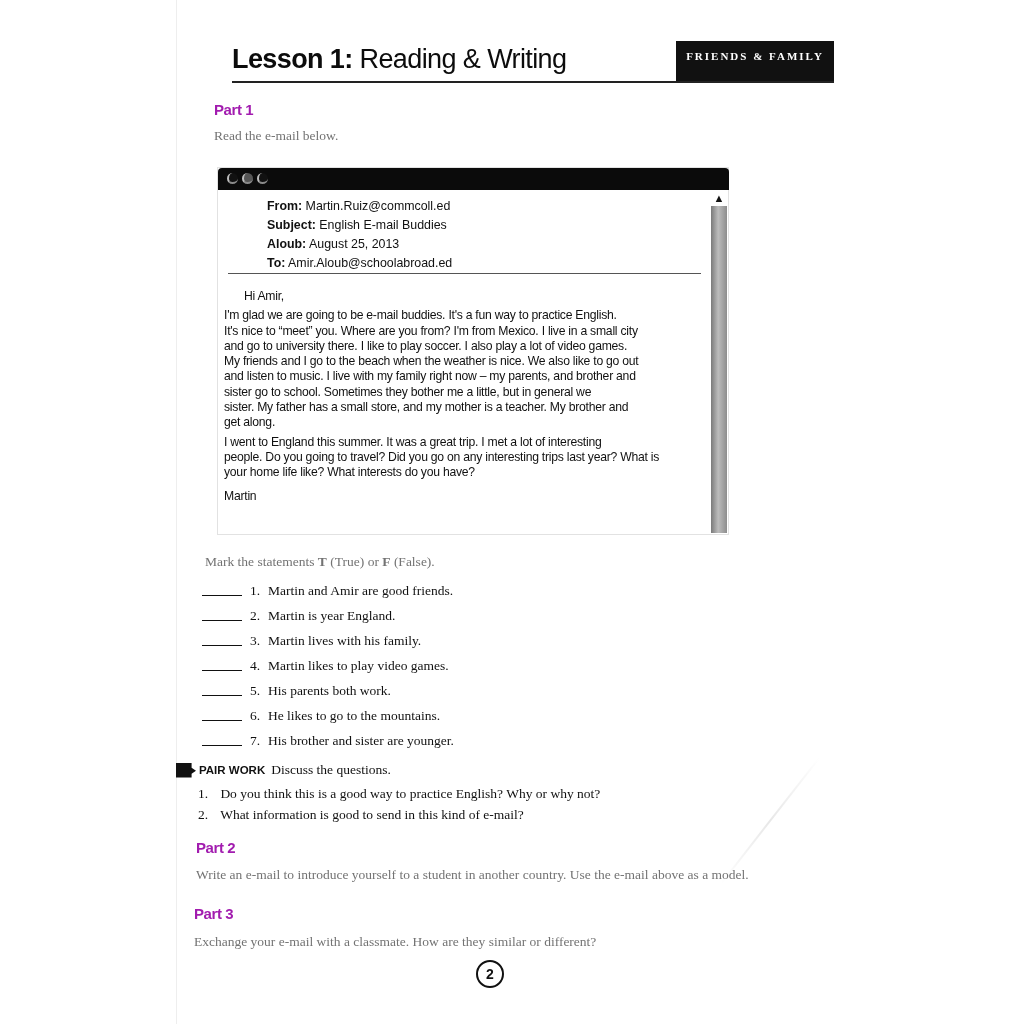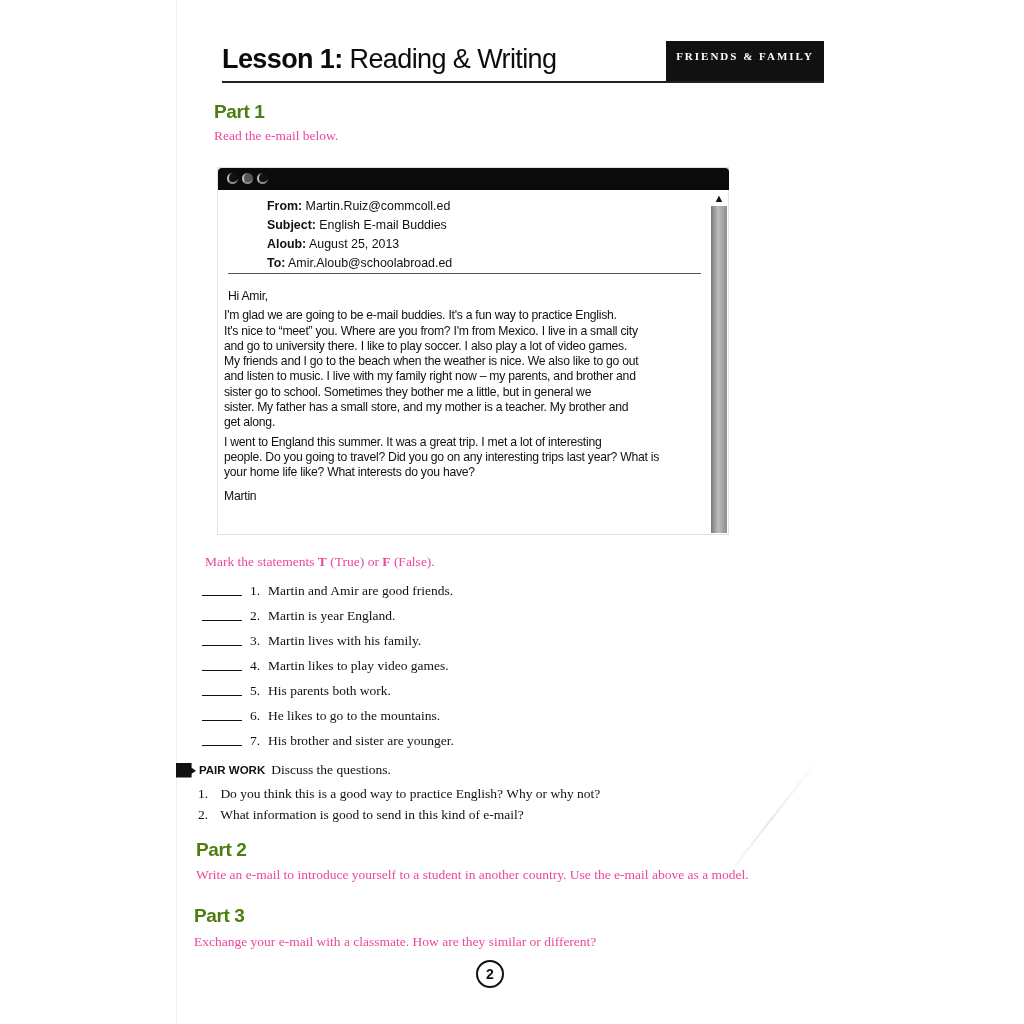--- a/index.html
+++ b/index.html
@@ -1,29 +1,29 @@
 <!DOCTYPE html>
 <html><head>
   <meta charset="utf-8">
   <style>
     * { box-sizing: border-box; margin: 0; padding: 0; }
     html, body { width: 1024px; height: 1024px; background: #ffffff; overflow: hidden; }
     body { position: relative; font-family: "Liberation Serif", serif; color: #111; }
 
     .page-edge { position: absolute; left: 176px; top: 0; width: 1px; height: 1024px; background: #eeeeee; }
 
-    .lesson-header { position: absolute; left: 222px; top: 38px; width: 602px; height: 46px; }
+    .lesson-header { position: absolute; left: 232px; top: 38px; width: 602px; height: 46px; }
     .lesson-title { position: absolute; left: 0; top: 6px; font-family: "Liberation Sans", sans-serif; font-size: 27px; letter-spacing: -0.6px; color: #0c0c0c; white-space: nowrap; }
     .lesson-title .bold { font-weight: bold; }
     .lesson-title .normal { font-weight: normal; }
     .unit-badge { position: absolute; right: 0; top: 3px; width: 158px; height: 40px; background: #111; color: #fff; font-family: "Liberation Serif", serif; font-size: 11px; font-weight: bold; letter-spacing: 2px; line-height: 30px; text-align: center; }
     .header-rule { position: absolute; left: 0; top: 43px; width: 602px; height: 2px; background: #222; }
 
-    .part-heading { position: absolute; font-family: "Liberation Sans", sans-serif; font-weight: bold; font-size: 19px; letter-spacing: -0.4px; color: #4d7c0f; }
-    .instr { position: absolute; font-size: 13.5px; color: #ec4899; white-space: nowrap; }
+    .part-heading { position: absolute; font-family: "Liberation Sans", sans-serif; font-weight: bold; font-size: 15px; letter-spacing: -0.4px; color: #a21caf; }
+    .instr { position: absolute; font-size: 13.5px; color: #737373; white-space: nowrap; }
 
     .email-window { position: absolute; left: 217px; top: 167px; width: 512px; height: 368px; border: 1px solid #e2e2e2; background: #fff; }
     .email-titlebar { position: absolute; left: 0; top: 0; width: 511px; height: 22px; background: #0b0b0b; border-radius: 4px 4px 0 0; }
     .win-dot { position: absolute; top: 5px; width: 11px; height: 11px; border-radius: 50%; background: #111; border-left: 2px solid #bdbdbd; border-bottom: 2px solid #8a8a8a; }
     .win-dot.d1 { left: 9px; } .win-dot.d2 { left: 24px; background: #555; } .win-dot.d3 { left: 39px; }
 
     .scrollbar { position: absolute; right: 1px; top: 22px; width: 16px; height: 343px; background: linear-gradient(90deg, #7a7a7a, #bcbcbc 45%, #8d8d8d); }
     .scroll-up { position: absolute; left: 0; top: 0; width: 16px; height: 16px; background: #fff; display: flex; align-items: center; justify-content: center; font-size: 11px; color: #111; line-height: 1; }
 
     .email-headers { position: absolute; left: 10px; top: 29px; font-family: "Liberation Sans", sans-serif; font-size: 12.4px; color: #111; }
@@ -96,21 +96,21 @@
       <span>August 25, 2013</span>
     </div>
     <div class="row">
       <span class="lbl">To:</span>
       <span>Amir.Aloub@schoolabroad.ed</span>
     </div>
   </div>
   <div class="email-divider"></div>
 
   <div class="email-body">
-    <div class="line" style="margin-left:4px;">Hi Amir,</div>
+    <div class="line" style="margin-left:20px;">Hi Amir,</div>
     <div class="gap"></div>
     <div class="line">I'm glad we are going to be e-mail buddies. It's a fun way to practice English.</div>
     <div class="line">It's nice to “meet” you. Where are you from? I'm from Mexico. I live in a small city</div>
     <div class="line">and go to university there. I like to play soccer. I also play a lot of video games.</div>
     <div class="line">My friends and I go to the beach when the weather is nice. We also like to go out</div>
     <div class="line">and listen to music. I live with my family right now – my parents, and brother and</div>
     <div class="line">sister go to school. Sometimes they bother me a little, but in general we</div>
     <div class="line">sister. My father has a small store, and my mother is a teacher. My brother and</div>
     <div class="line">get along.</div>
     <div class="gap"></div>

